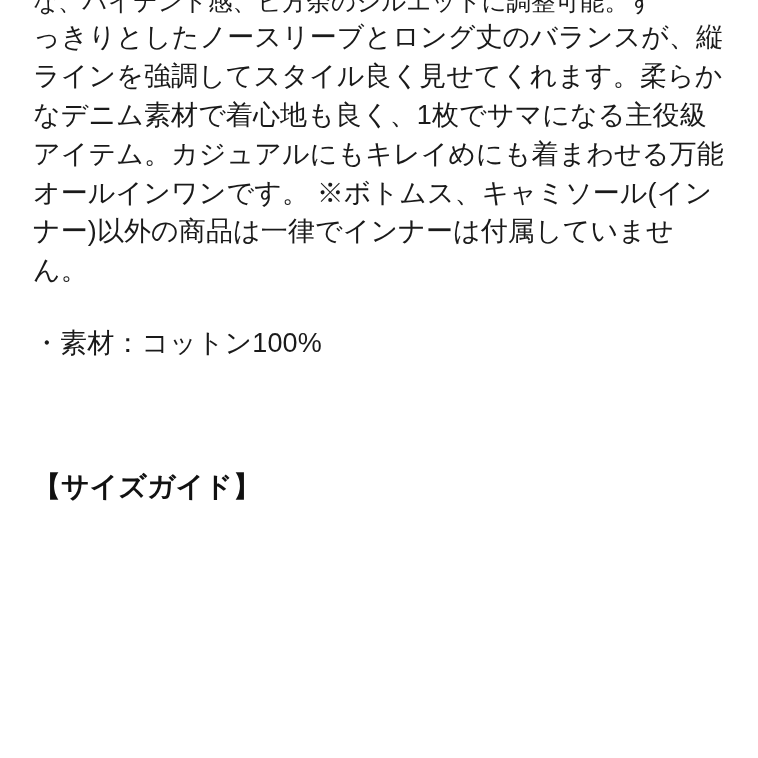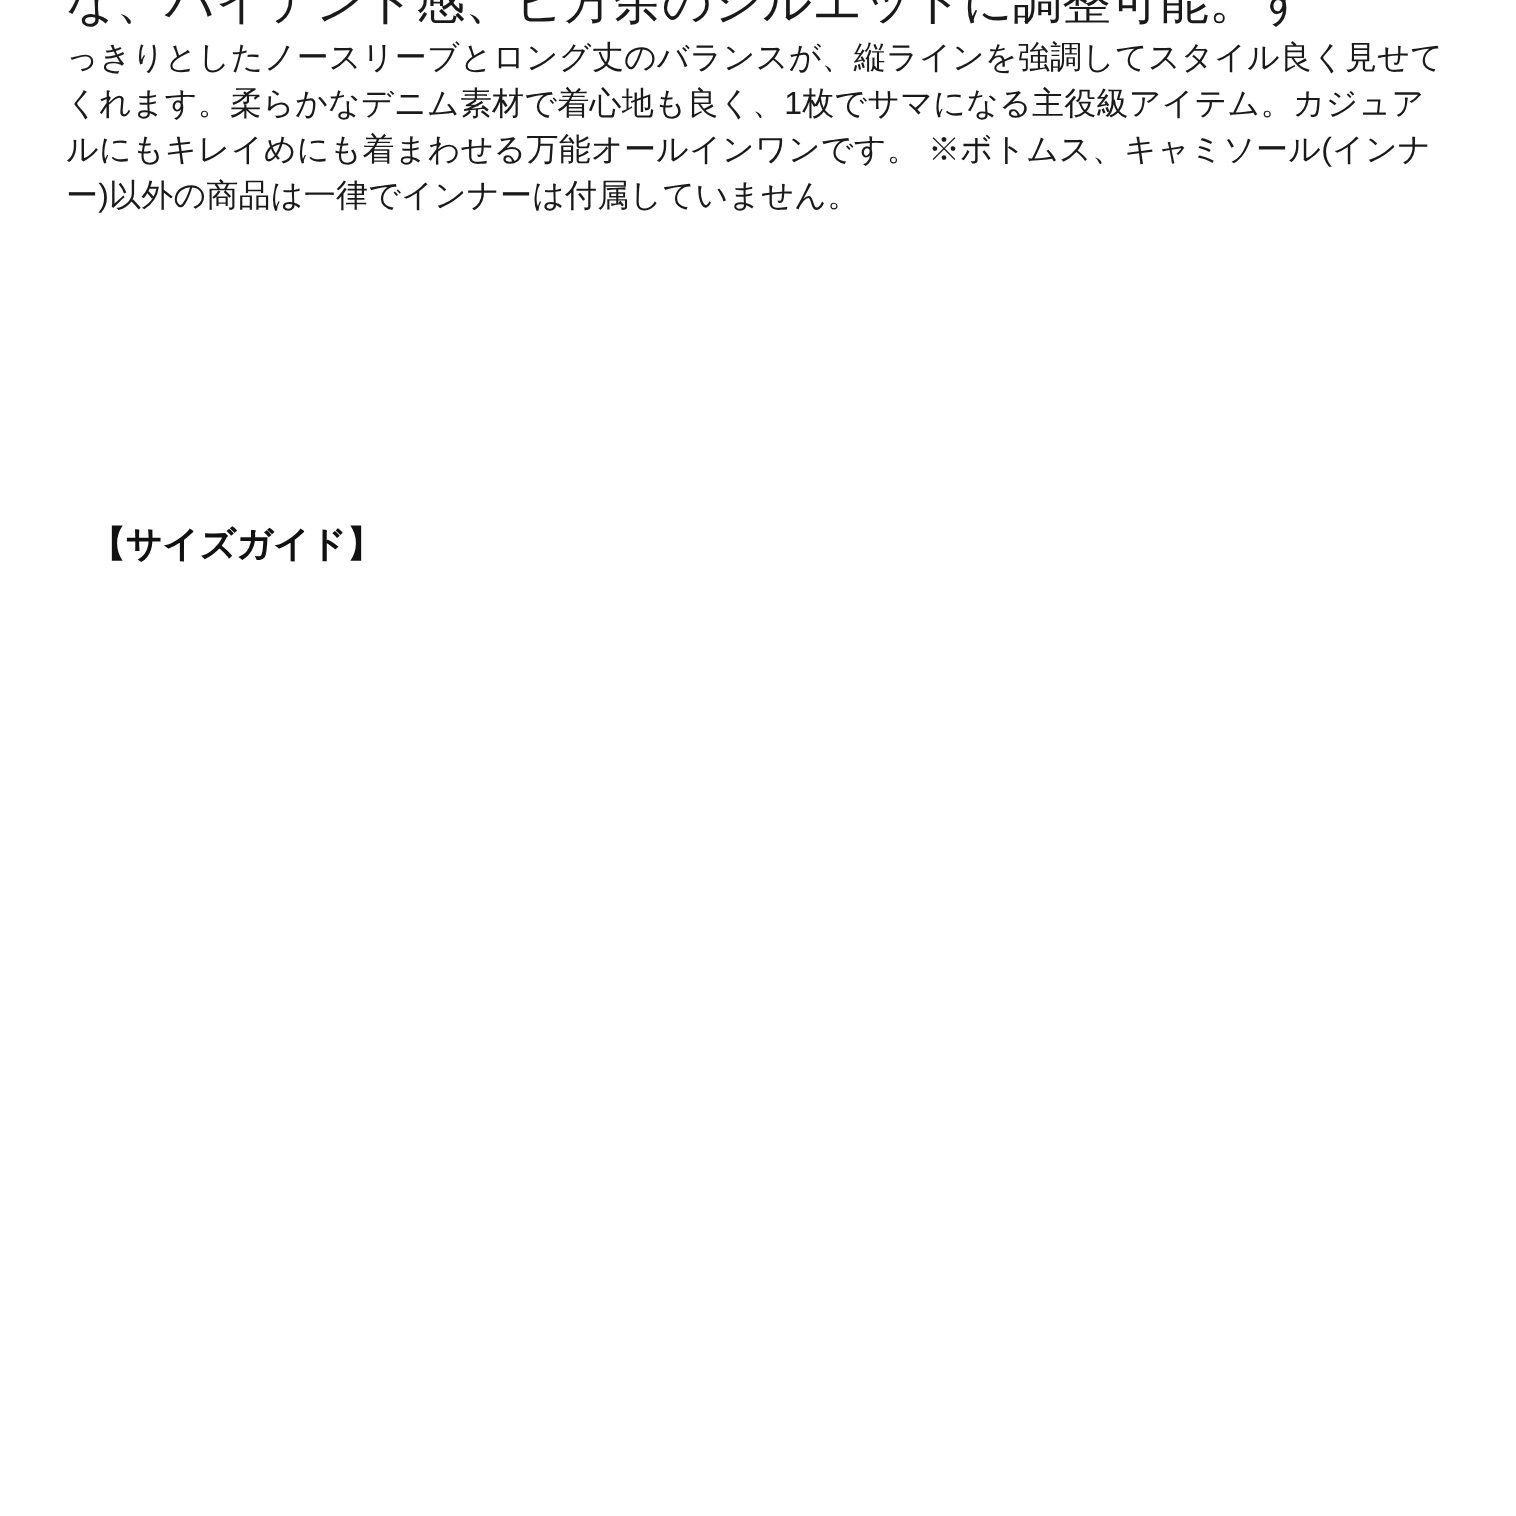--- a/index.html
+++ b/index.html
@@ -30,54 +30,55 @@
   .clip-top .cut-line {
     position: absolute;
     top: -15px;
     left: 0;
     white-space: nowrap;
     font-size: 24.5px;
     line-height: 1.42;
     color: #1a1a1a;
   }
   .para {
-    font-size: 16px;
+    font-size: 27px;
     line-height: 1.44;
     letter-spacing: 0.1px;
     margin: 0;
     text-align: left;
     color: #1a1a1a;
   }
   .para.body {
     margin-bottom: 0;
   }
   .spacer-sm { height: 26px; }
   .spacer-md { height: 34px; }
   .spacer-lg { height: 78px; }
   .heading {
-    font-size: 18px;
+    font-size: 28px;
     line-height: 1.44;
     font-weight: bold;
-    margin: 12px;
+    margin: 0;
     color: #111111;
   }
 </style>
 </head>
 <body>
 
 <div class="page">
 
   <div class="clip-top">
     <div class="cut-line">な、ハイテンド感、ヒ方余のシルエットに調整可能。す</div>
   </div>
 
   <p class="para body">っきりとしたノースリーブとロング丈のバランスが、縦ラインを強調してスタイル良く見せてくれます。柔らかなデニム素材で着心地も良く、1枚でサマになる主役級アイテム。カジュアルにもキレイめにも着まわせる万能オールインワンです。 ※ボトムス、キャミソール(インナー)以外の商品は一律でインナーは付属していません。</p>
 
   <div class="spacer-md"></div>
 
+  <p class="para">・素材：コットン100%</p>
 
   <div class="spacer-sm"></div>
 
 
   <div class="spacer-lg"></div>
 
   <p class="heading">【サイズガイド】</p>
 
   <div class="spacer-sm"></div>
 

